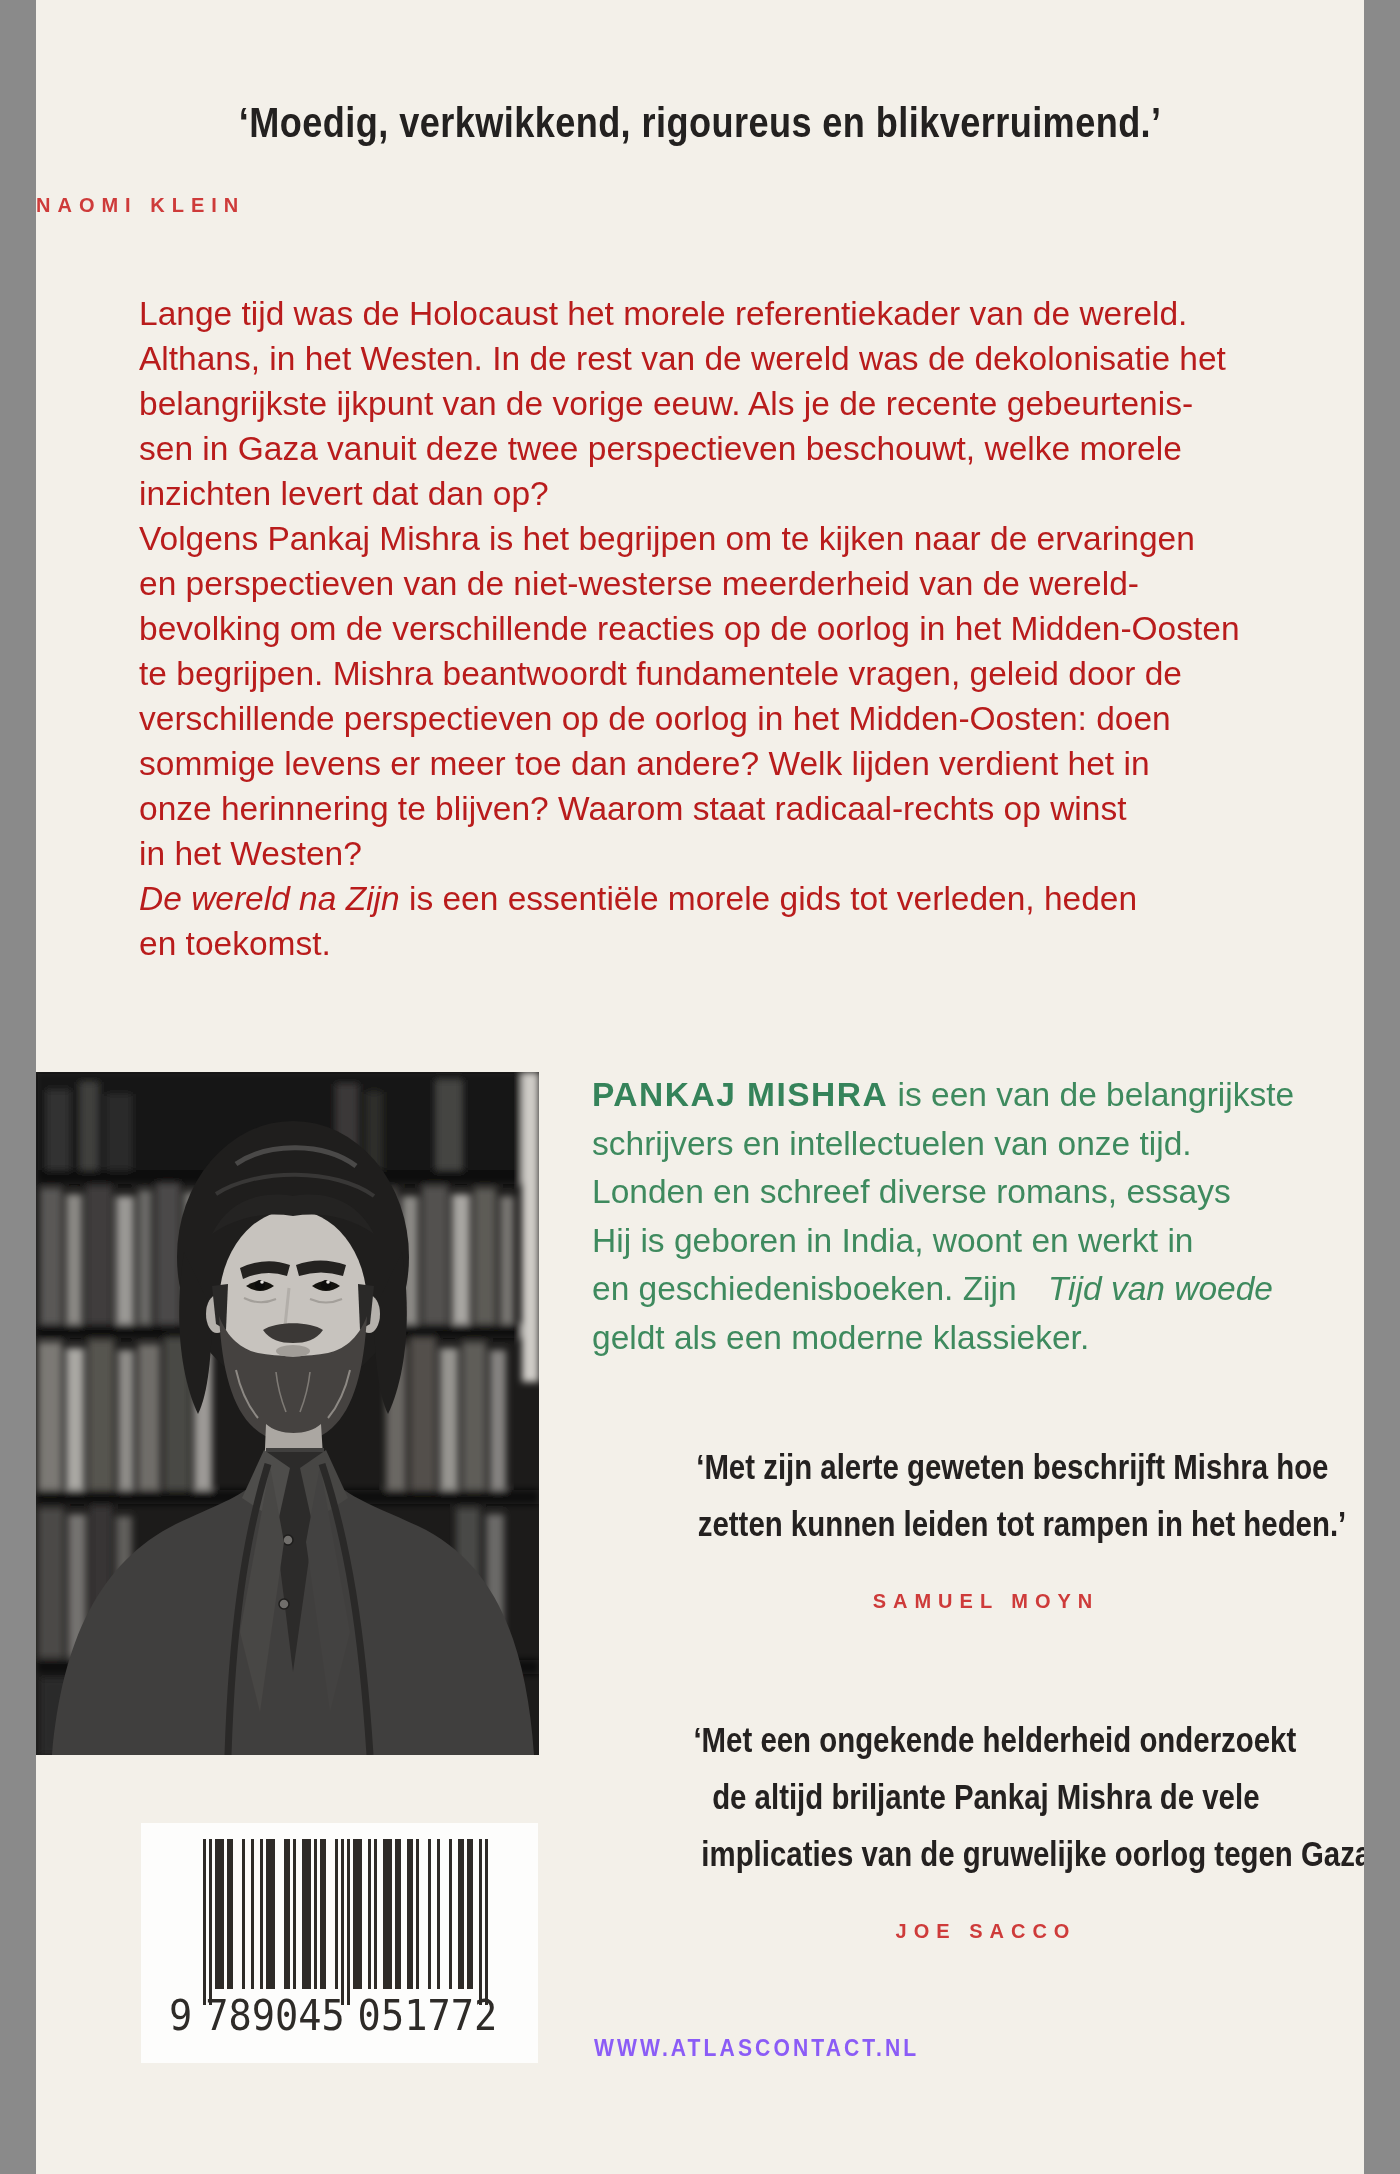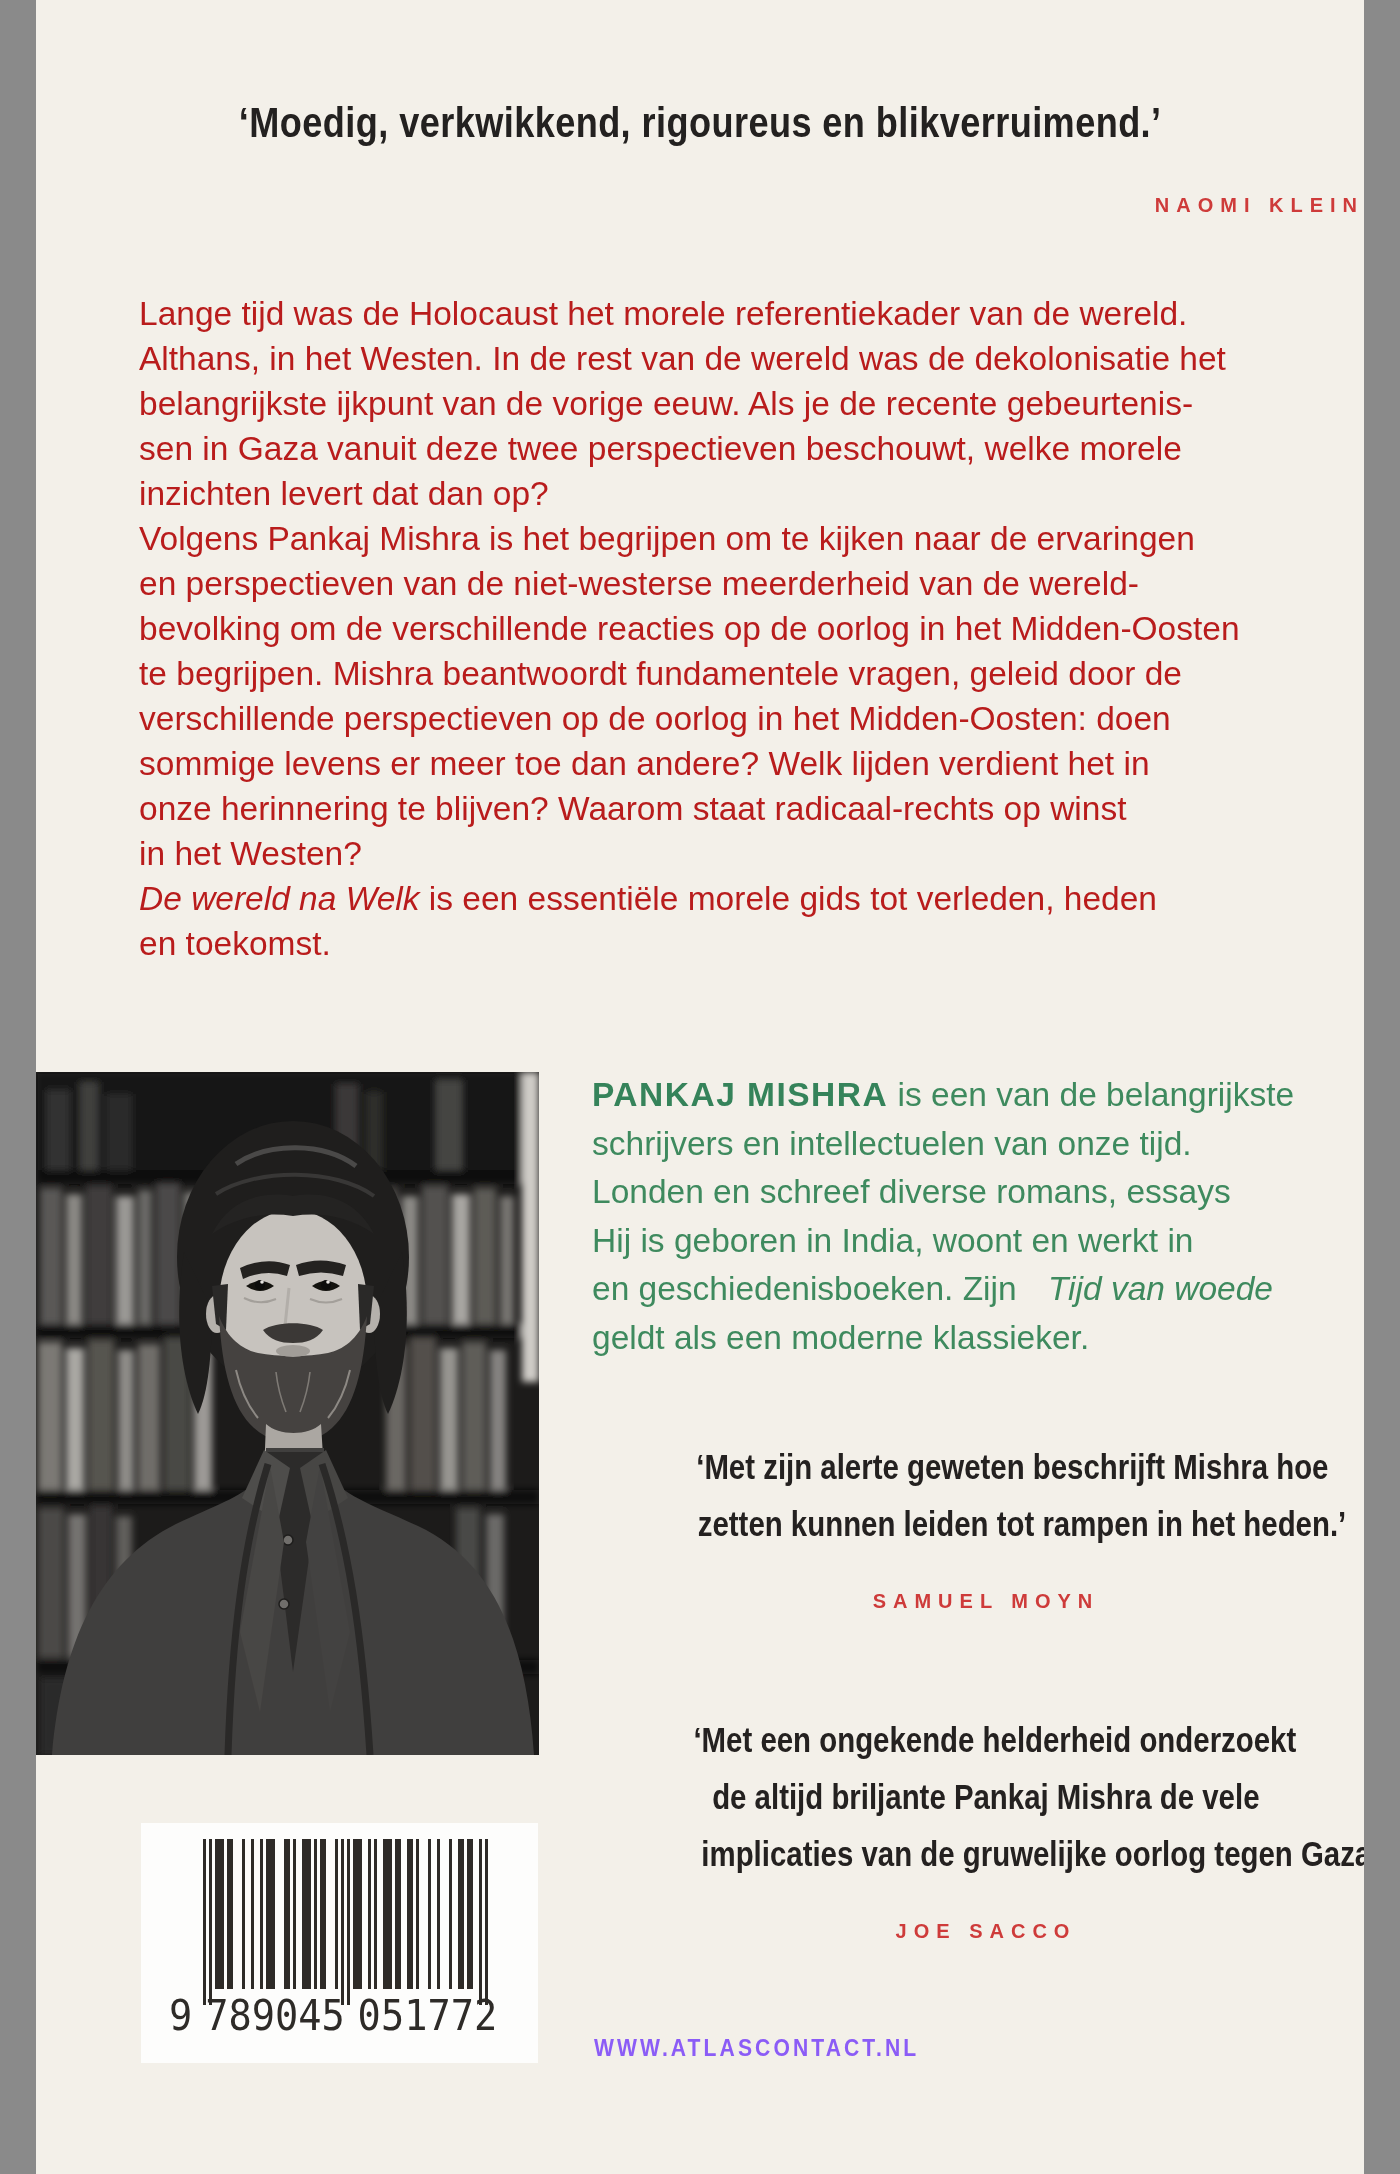--- a/index.html
+++ b/index.html
@@ -8,21 +8,21 @@
     background:#f3f0e9; overflow:hidden;
     font-family:"Liberation Sans", sans-serif; color:#262321;
   }
   
   .cond{display:inline-block; transform:scaleX(.84); transform-origin:50% 50%; white-space:nowrap;}
   .cond-l{display:inline-block; transform:scaleX(.88); transform-origin:0 50%; white-space:nowrap;}
 
   .top-quote{position:absolute; left:0; right:0; top:98px; text-align:center;
     font-weight:bold; font-size:43px; color:#232120; letter-spacing:.5px;}
   .credit{font-weight:bold; color:#ce3b3a; font-size:20px; letter-spacing:7px; white-space:nowrap;}
-  .credit-top{position:absolute; left:0; right:0; top:194px; text-align:right;}
+  .credit-top{position:absolute; left:0; right:0; top:194px; text-align:left;}
 
   .body-text{position:absolute; left:103px; top:291px; font-size:33.5px; line-height:45px;
     color:#b91c1c; white-space:nowrap;}
   .body-text .ital{font-style:italic;}
 
   .photo{position:absolute; left:0; top:1072px; width:503px; height:683px;}
 
   .bio{position:absolute; left:556px; top:1071px; font-size:33.5px; line-height:48.5px;
     color:#3e8a5e; white-space:nowrap;}
   .bio .name{font-weight:bold; letter-spacing:1.5px; color:#35835a;}
@@ -64,21 +64,21 @@
     <div>sen in Gaza vanuit deze twee perspectieven beschouwt, welke morele</div>
     <div>inzichten levert dat dan op?</div>
     <div>Volgens Pankaj Mishra is het begrijpen om te kijken naar de ervaringen</div>
     <div>en perspectieven van de niet-westerse meerderheid van de wereld-</div>
     <div>bevolking om de verschillende reacties op de oorlog in het Midden-Oosten</div>
     <div>te begrijpen. Mishra beantwoordt fundamentele vragen, geleid door de</div>
     <div>verschillende perspectieven op de oorlog in het Midden-Oosten: doen</div>
     <div>sommige levens er meer toe dan andere? Welk lijden verdient het in</div>
     <div>onze herinnering te blijven? Waarom staat radicaal-rechts op winst</div>
     <div>in het Westen?</div>
-    <div><span class="ital">De wereld na Welk</span><span> is een essentiële morele gids tot verleden, heden</span></div>
+    <div><span class="ital">De wereld na Zijn</span><span> is een essentiële morele gids tot verleden, heden</span></div>
     <div>en toekomst.</div>
   </div>
 
   <svg class="photo" viewBox="0 0 503 683" xmlns="http://www.w3.org/2000/svg" aria-hidden="true">
     <defs>
       <filter id="blurBooks" x="-10%" y="-10%" width="120%" height="120%">
           <feGaussianBlur stdDeviation="3.5"></feGaussianBlur>
         </filter>
     </defs>
     <rect x="0" y="0" width="503" height="683" fill="#1c1b1a"></rect>

